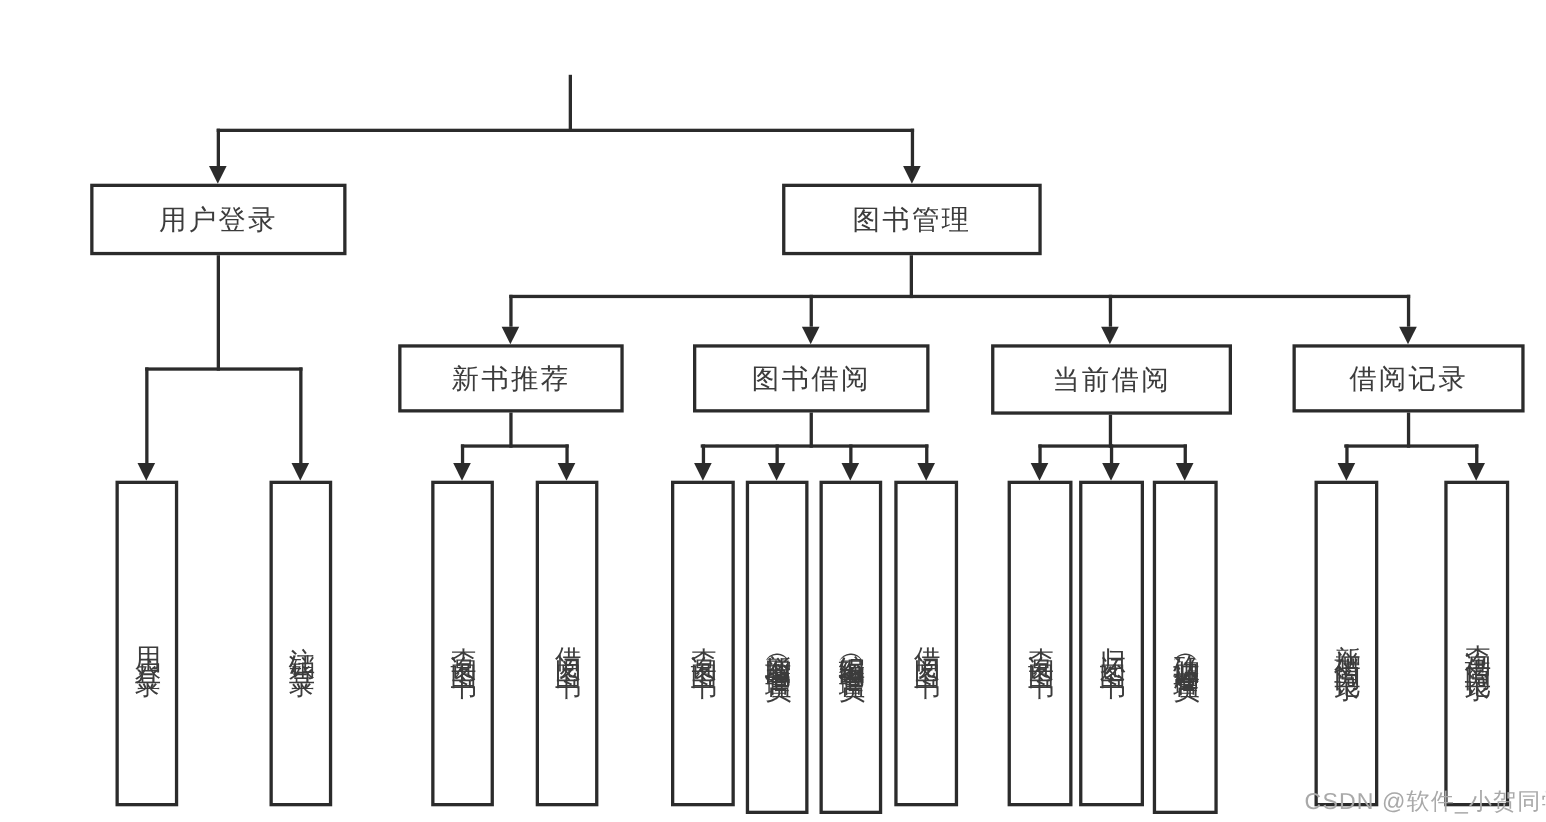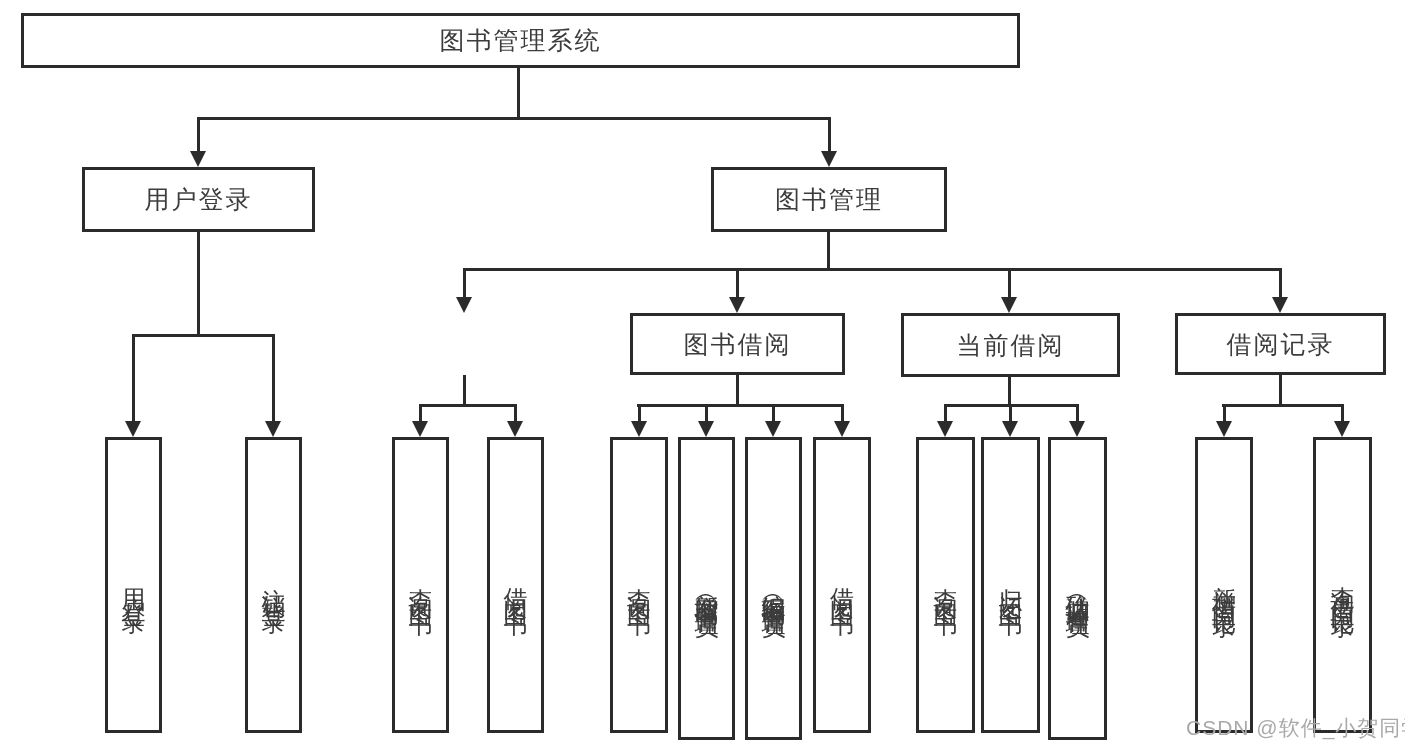--- a/index.html
+++ b/index.html
@@ -58,23 +58,20 @@
     letter-spacing:1px;
     white-space:nowrap;
     z-index:5;
   }
 </style>
 </head>
 <body>
 
 <div id="stage">
 
-  <div class="node" style="left:21px;top:13px;width:999px;height:55px;">
-    <span>图书管理系统</span>
-  </div>
 
   <div class="vline" style="left:517px;top:68px;height:51px;"></div>
   <div class="hline" style="left:197px;top:117px;width:634px;"></div>
   <div class="vline" style="left:197px;top:117px;height:36px;"></div>
   <div class="arrow" style="left:190px;top:151px;"></div>
   <div class="vline" style="left:828px;top:117px;height:36px;"></div>
   <div class="arrow" style="left:821px;top:151px;"></div>
 
   <div class="node" style="left:82px;top:167px;width:233px;height:65px;">
     <span>用户登录</span>
@@ -94,20 +91,23 @@
   <div class="hline" style="left:463px;top:268px;width:819px;"></div>
   <div class="vline" style="left:463px;top:268px;height:29px;"></div>
   <div class="arrow" style="left:456px;top:297px;"></div>
   <div class="vline" style="left:736px;top:268px;height:29px;"></div>
   <div class="arrow" style="left:729px;top:297px;"></div>
   <div class="vline" style="left:1008px;top:268px;height:29px;"></div>
   <div class="arrow" style="left:1001px;top:297px;"></div>
   <div class="vline" style="left:1279px;top:268px;height:29px;"></div>
   <div class="arrow" style="left:1272px;top:297px;"></div>
 
+  <div class="node" style="left:362px;top:313px;width:205px;height:62px;">
+    <span>新书推荐</span>
+  </div>
   <div class="node" style="left:630px;top:313px;width:215px;height:62px;text-align:right;">
     <span>图书借阅</span>
   </div>
   <div class="node" style="left:1175px;top:313px;width:211px;height:62px;">
     <span>借阅记录</span>
   </div>
   <div class="node" style="left:901px;top:313px;width:219px;height:64px;">
     <span>当前借阅</span>
   </div>
 

